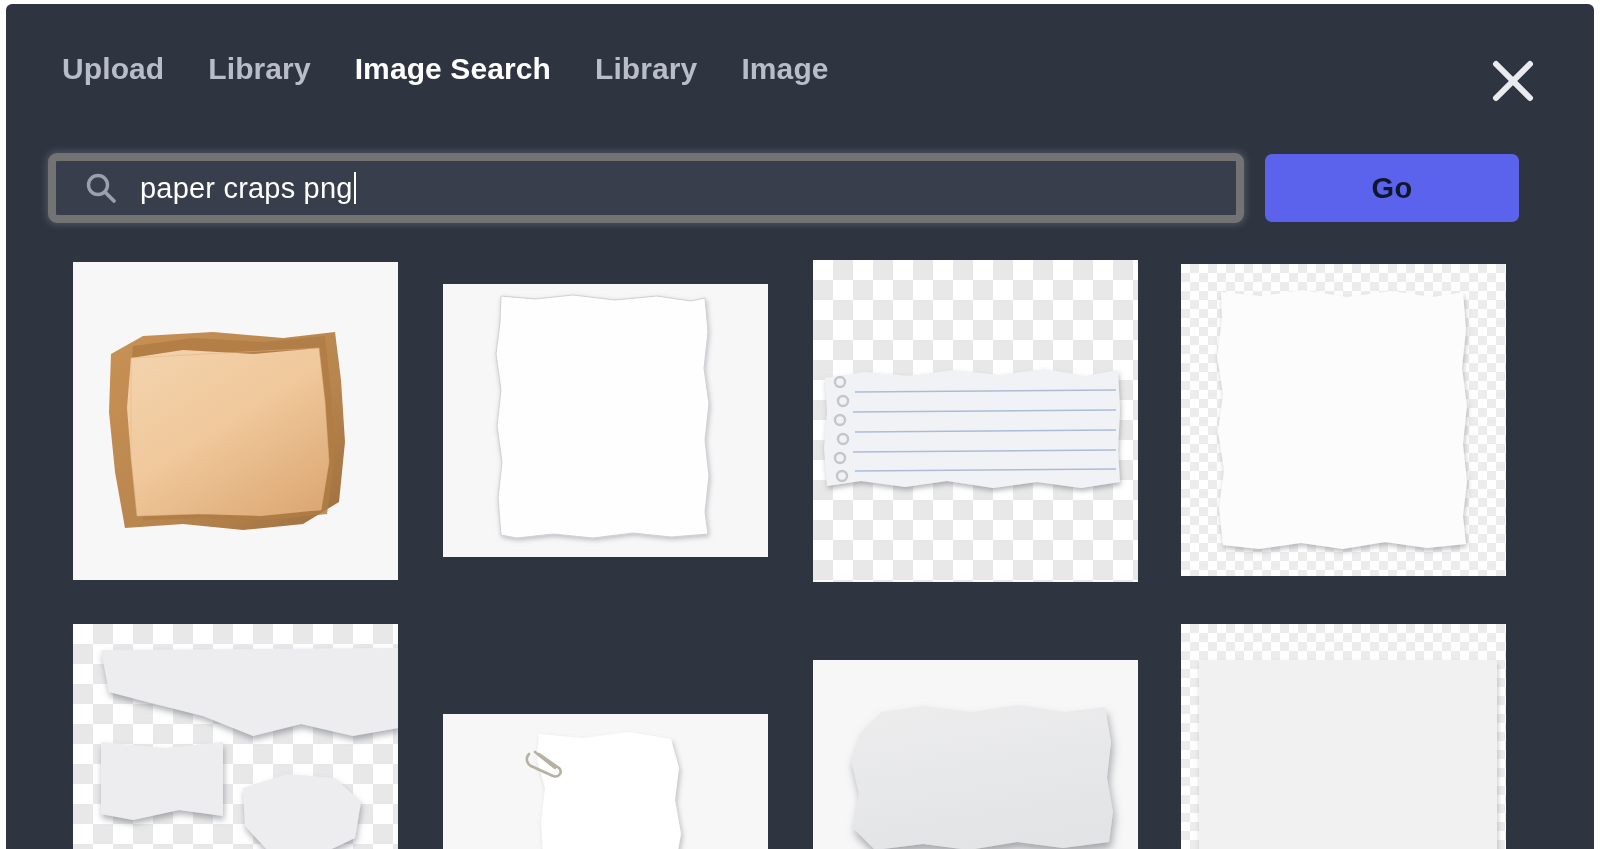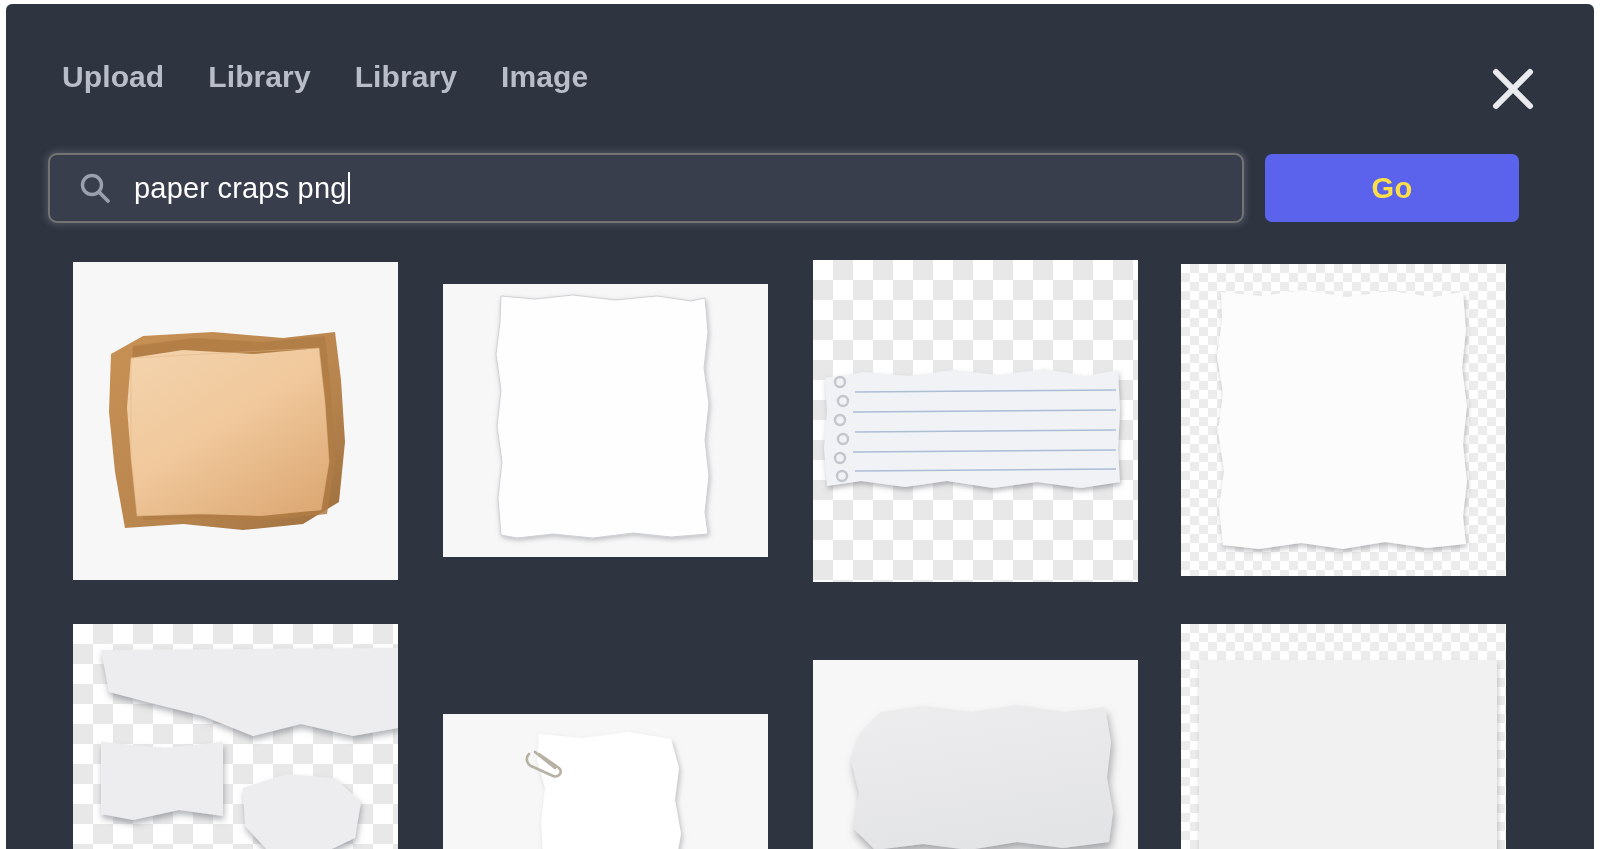--- a/index.html
+++ b/index.html
@@ -19,21 +19,21 @@
     width: 1588px;
     height: 845px;
     background: #2e3440;
     border-radius: 6px 6px 0 0;
     overflow: hidden;
   }
 
   
   #tabbar {
     position: absolute;
-    left: 0; top: 12px;
+    left: 0; top: 4px;
     width: 100%;
     height: 120px;
     text-decoration: underline;
   }
 
   .tabs {
     position: absolute;
     left: 56px;
     top: 44px;
     display: flex;
@@ -76,21 +76,21 @@
     display: flex;
     align-items: center;
     gap: 21px;
   }
 
   #search-field {
     position: relative;
     flex: 0 0 1196px;
     height: 70px;
     background: #383e4b;
-    border: 2px solid #737373;
+    border: 8px solid #737373;
     border-radius: 9px;
     box-shadow: 0 0 7px 2px rgba(190,196,210,0.22);
     display: flex;
     align-items: center;
     padding-left: 28px;
   }
 
   #search-icon { flex: 0 0 auto; width: 34px; height: 34px; margin-right: 22px; }
 
   #search-value {
@@ -108,21 +108,21 @@
     vertical-align: -5px;
     margin-left: 1px;
   }
 
   #go-button {
     flex: 0 0 254px;
     height: 68px;
     background: #5b63ec;
     border: none;
     border-radius: 7px;
-    color: #fde047;
+    color: #0f172a;
     font-size: 29px;
     font-weight: bold;
     font-family: "Liberation Sans", sans-serif;
     cursor: pointer;
     letter-spacing: 0.3px;
   }
 
   
   #results {
     position: absolute;
@@ -163,20 +163,21 @@
 </head>
 <body>
 
 <div id="modal">
 
   <div id="tabbar">
 
     <div class="tabs">
       <button class="tab">Upload</button>
       <button class="tab">Library</button>
+      <button class="tab active">Image Search</button>
       <button class="tab">Library</button>
       <button class="tab">Image</button>
     </div>
 
     <div id="close-btn">
       <svg width="46" height="46" viewBox="0 0 46 46">
         <line x1="6" y1="6" x2="40" y2="40" stroke="#e9ebef" stroke-width="6" stroke-linecap="round"></line>
         <line x1="40" y1="6" x2="6" y2="40" stroke="#e9ebef" stroke-width="6" stroke-linecap="round"></line>
       </svg>
     </div>

